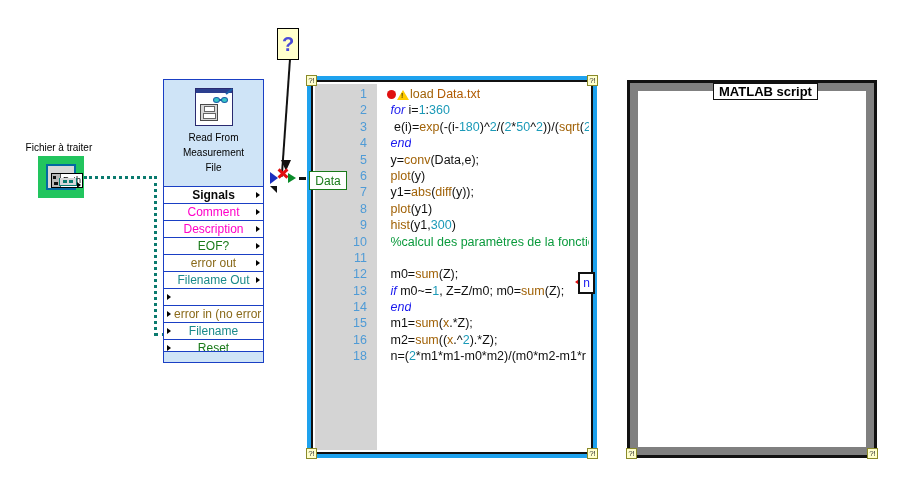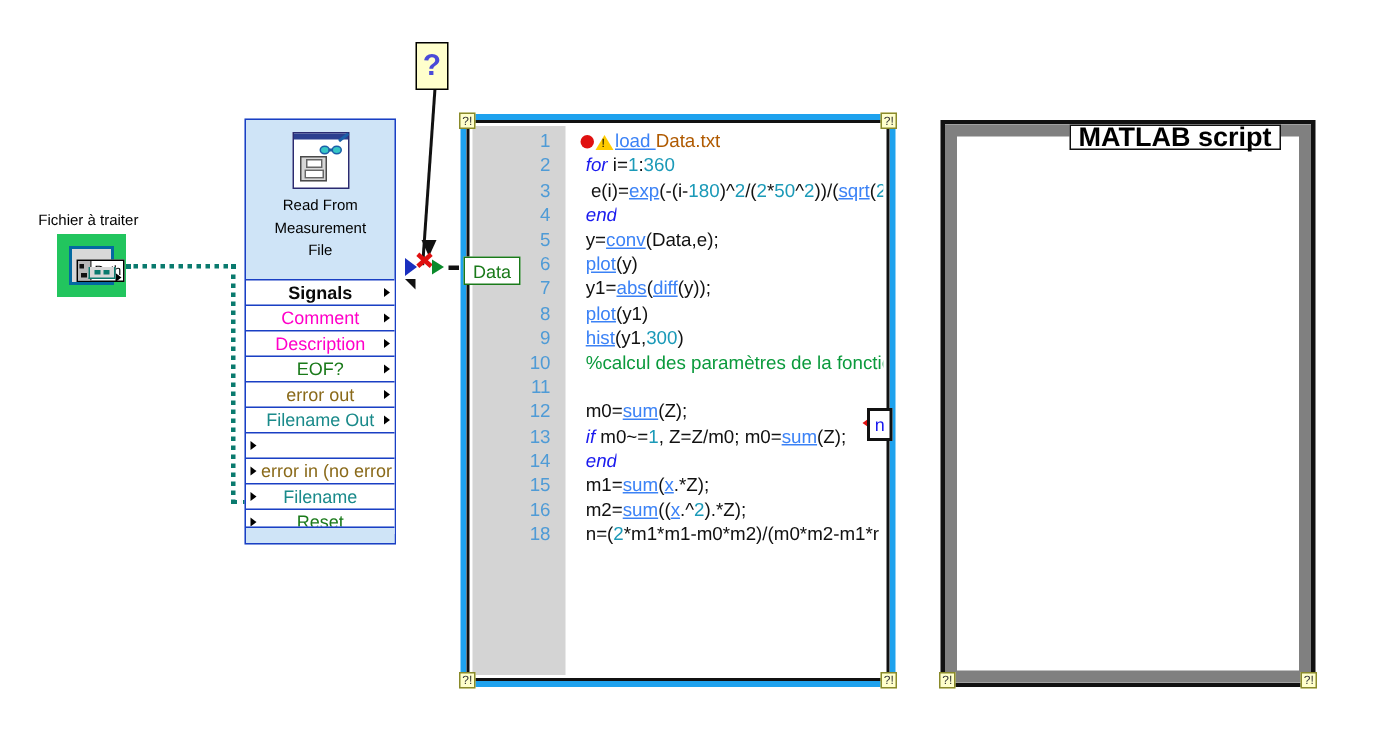--- a/index.html
+++ b/index.html
@@ -211,21 +211,21 @@
   }
   .cno{
     width:52px;flex:0 0 52px;text-align:right;padding-right:10px;
     color:#4f9bd6;font-size:12.5px;line-height:16.4px;
   }
   .ctext{
     padding-left:10px;line-height:16.4px;overflow:hidden;
     color:#111;
   }
   .kw{color:#1a1aee;font-style:italic;}
-  .fn{color:#3b82f6;text-decoration:underline;}
+  .fn{color:#a16207;}
   .num{color:#1b9ab8;}
   .cm{color:#0a9a3c;}
   .str{color:#b05a00;}
   .bp{
     display:inline-block;width:9px;height:9px;border-radius:50%;
     background:#e01010;vertical-align:-1px;margin-right:1px;
   }
   .warn{
     display:inline-block;width:0;height:0;vertical-align:-2px;
     border-left:6px solid transparent;border-right:6px solid transparent;
@@ -271,21 +271,21 @@
   }
   #ml2-inner{
     position:absolute;left:0;top:0;right:0;bottom:0;
     border:8px solid #808080;box-sizing:border-box;background:#ffffff;
   }
   #ml2-label{
     left:713px;top:83px;height:17px;padding:0 5px;
     background:#ffffff;border:1px solid #111;
     box-sizing:border-box;
     display:flex;align-items:center;
-    font-size:18px;color:#000;font-weight:bold;white-space:nowrap;
+    font-size:13px;color:#000;font-weight:bold;white-space:nowrap;
   }
 </style>
 </head>
 <body>
 
 <div class="abs" id="file-label">
   <span>Fichier à traiter</span>
   <span class="l2">Data.txt</span>
 </div>
 

